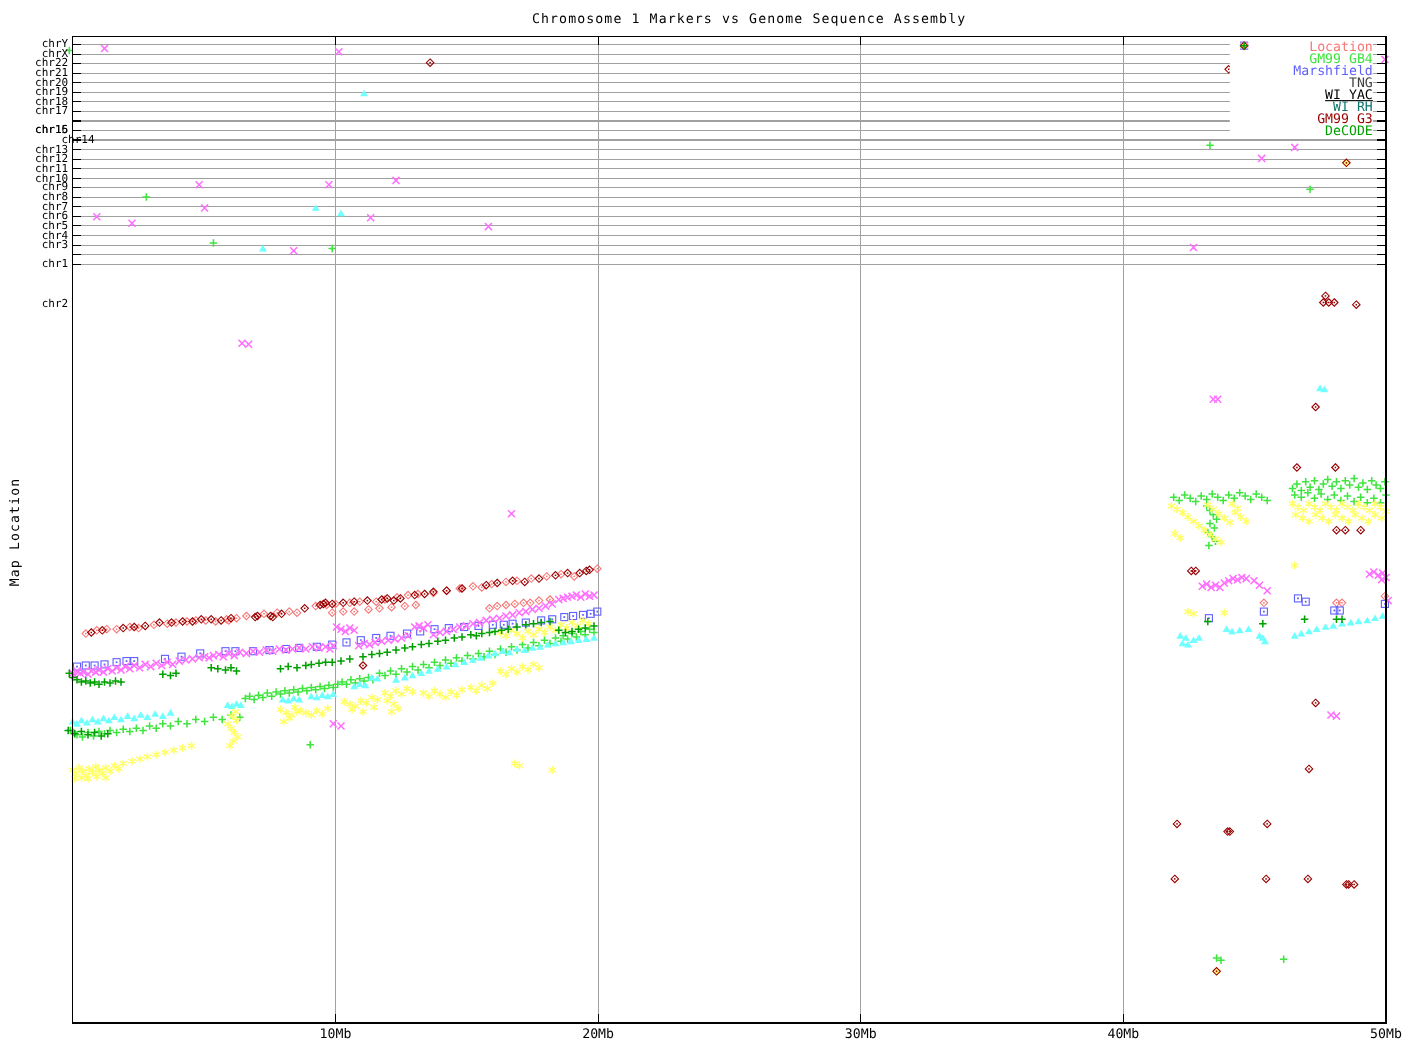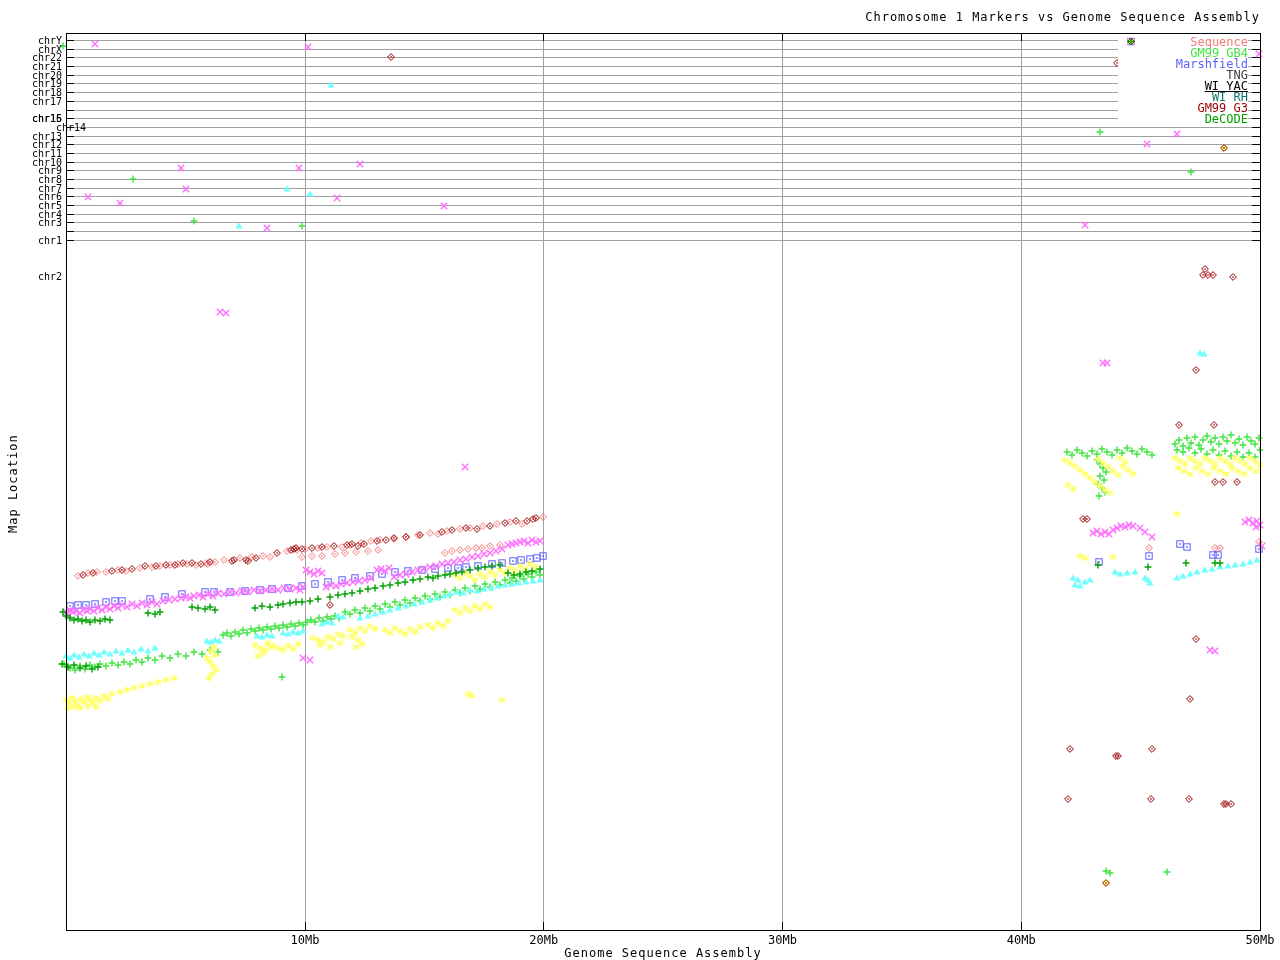--- a/index.html
+++ b/index.html
@@ -1,39 +1,38 @@
 <!DOCTYPE html>
 <html><head>
 <meta charset="utf-8">
 <style>
   html,body{margin:0;padding:0;background:#fff;}
   .chart-root{position:relative;width:1280px;height:960px;background:#fff;
     font-family:"DejaVu Sans Mono","Liberation Mono",monospace;color:#000;overflow:hidden;}
-  .title{position:absolute;left:66px;top:10px;width:1194px;text-align:right;
+  .title{position:absolute;left:84px;top:10px;width:1194px;text-align:center;
     font-size:12px;letter-spacing:1px;white-space:pre;}
   .xlabel{position:absolute;left:66px;top:946px;width:1194px;text-align:center;
     font-size:12px;letter-spacing:1px;white-space:pre;}
   .ylabel{position:absolute;left:6px;top:533px;transform:rotate(-90deg);
     transform-origin:0 0;font-size:12px;letter-spacing:1px;white-space:pre;}
   .ytick{position:absolute;left:0;width:62px;text-align:right;font-size:10px;
     line-height:9px;white-space:pre;}
   .xtick{position:absolute;width:60px;text-align:center;font-size:12px;top:933px;white-space:pre;}
   .legend{position:absolute;left:1118px;top:36px;width:130px;background:#fff;}
   .legend-row{display:flex;align-items:center;justify-content:flex-end;height:11px;}
   .legend-label{font-size:12px;white-space:pre;}
   .legend-marker{width:26px;height:11px;flex:0 0 26px;}
   svg{position:absolute;left:0;top:0;}
 </style>
 </head>
 <body>
 
 <div class="chart-root">
   <div class="title">Chromosome 1 Markers vs Genome Sequence Assembly</div>
   <div class="ylabel">Map Location</div>
-  <div class="xlabel">Genome Sequence Assembly</div>
   <svg id="plot" width="1280" height="960">
       <g>
         <line x1="305" y1="33" x2="305" y2="930" stroke="#a0a0a0" stroke-width="1" shape-rendering="crispEdges"></line>
         <line x1="543.75" y1="33" x2="543.75" y2="930" stroke="#a0a0a0" stroke-width="1" shape-rendering="crispEdges"></line>
         <line x1="782.5" y1="33" x2="782.5" y2="930" stroke="#a0a0a0" stroke-width="1" shape-rendering="crispEdges"></line>
         <line x1="1021.25" y1="33" x2="1021.25" y2="930" stroke="#a0a0a0" stroke-width="1" shape-rendering="crispEdges"></line>
       </g>
       <g>
         <line x1="74" y1="40.5" x2="1252" y2="40.5" stroke="#a0a0a0" stroke-width="1" shape-rendering="crispEdges"></line>
         <line x1="66" y1="40.5" x2="74" y2="40.5" stroke="#000000" stroke-width="1" shape-rendering="crispEdges"></line>
@@ -2862,21 +2861,21 @@
     </div>
   <div id="xlabels">
       <div class="xtick" style="left: 275px;">10Mb</div>
       <div class="xtick" style="left: 513.75px;">20Mb</div>
       <div class="xtick" style="left: 752.5px;">30Mb</div>
       <div class="xtick" style="left: 991.25px;">40Mb</div>
       <div class="xtick" style="left: 1230px;">50Mb</div>
     </div>
   <div class="legend" id="legend">
       <div class="legend-row">
-        <span class="legend-label" style="color: rgb(248, 120, 120);">Sequence</span>
+        <span class="legend-label" style="color: rgb(248, 120, 120);">Location</span>
         <svg class="legend-marker" viewBox="-13 -5.5 26 11">
           <g transform="translate(0,0)">
             <path d="M0,-3.4 L3.4,0 L0,3.4 L-3.4,0 Z" fill="none" stroke="#f87878" stroke-width="1"></path>
             <rect x="-0.7" y="-0.7" width="1.4" height="1.4" fill="#f87878"></rect>
           </g>
         </svg>
       </div>
       <div class="legend-row">
         <span class="legend-label" style="color: rgb(63, 228, 63);">GM99 GB4</span>
         <svg class="legend-marker" viewBox="-13 -5.5 26 11">

